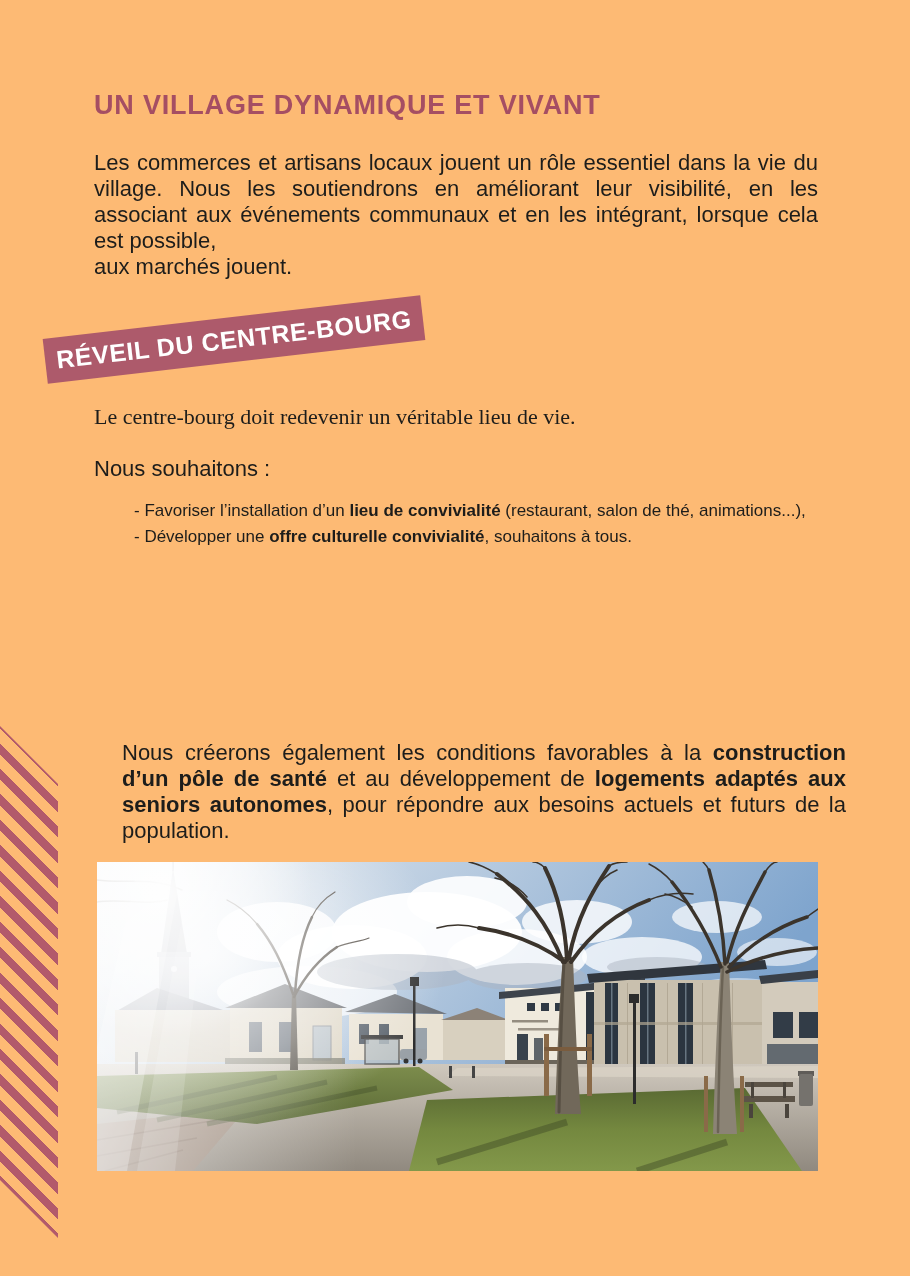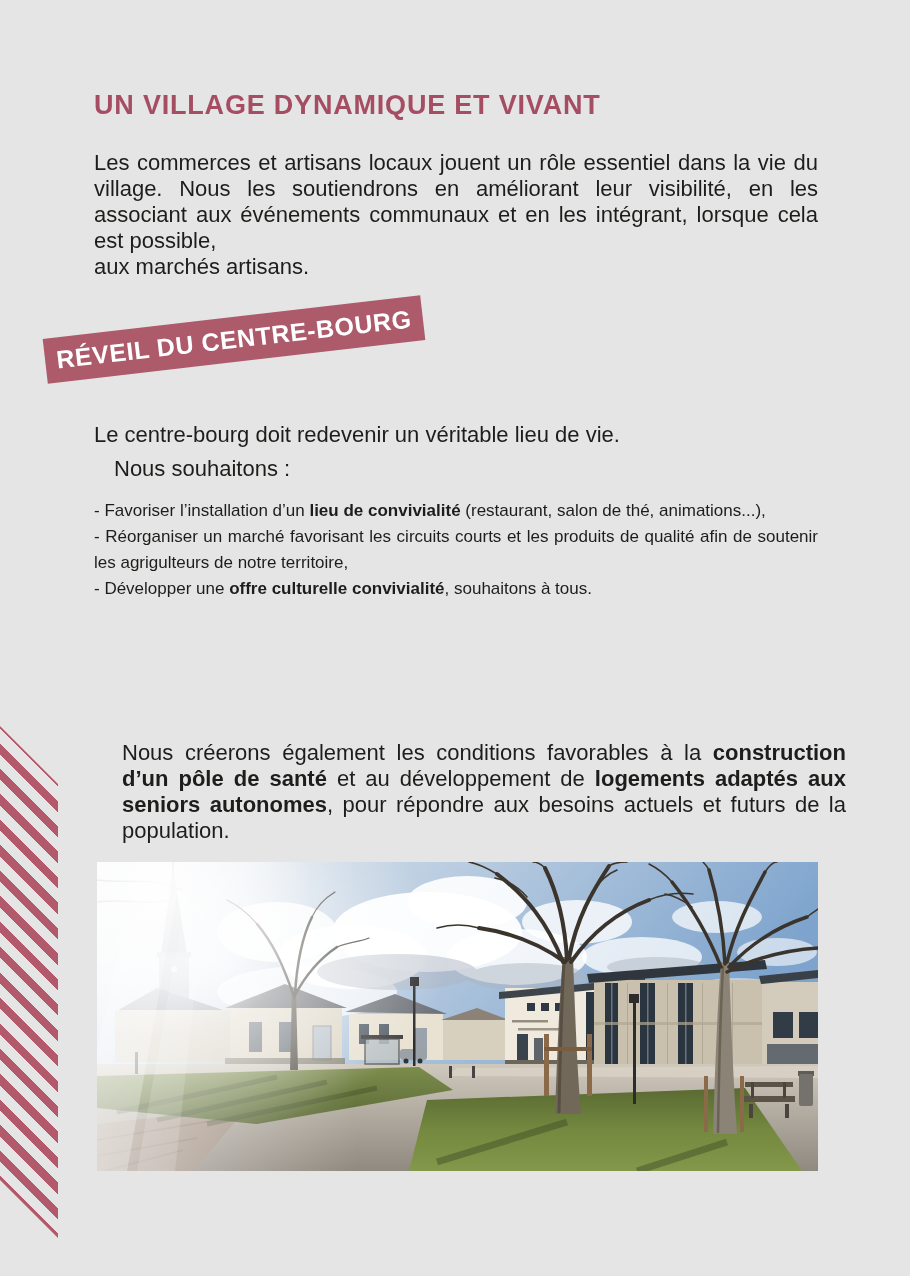--- a/index.html
+++ b/index.html
@@ -4,36 +4,36 @@
 <style>
   :root{
     --c-title:#a54e63;
     --c-ribbon:#ad5a6b;
     --c-ribbon-text:#ffffff;
     --c-stripes:#b25a6b;
     --c-body:#1d1d1b;
   }
   html,body{margin:0;padding:0;background:#ffffff;}
   .page{
-    position:relative;width:910px;height:1276px;background:#e5e5e5;overflow:hidden;
+    position:relative;width:910px;height:1276px;background:#fdba74;overflow:hidden;
     font-family:"Liberation Sans","DejaVu Sans",sans-serif;color:var(--c-body);
   }
   .title{
     position:absolute;left:94px;top:90px;margin:0;
     font-size:27px;font-weight:bold;letter-spacing:0.8px;color:var(--c-title);
   }
   .para{
     position:absolute;left:94px;width:724px;margin:0;
     font-size:22px;line-height:26px;text-align:justify;color:var(--c-body);
   }
   .p-intro{top:150px;}
-  .p-lead{top:422px;}
-  .p-wish{top:456px;margin-left:20px;}
+  .p-lead{top:404px;font-family:Liberation Serif, serif;}
+  .p-wish{top:456px;}
   .bullets{position:absolute;left:94px;top:498px;width:724px;font-size:17px;line-height:26px;}
-  .bullets > div{text-align:justify;}
+  .bullets > div{text-align:justify;margin-left:40px;}
   .p-closing{top:740px;margin-left:28px;}
   strong{font-weight:bold;}
   .ribbon{
     position:absolute;left:44px;top:317px;width:380px;height:45px;
     background:var(--c-ribbon);color:var(--c-ribbon-text);
     transform:rotate(-6.6deg);transform-origin:center;
     display:flex;align-items:center;justify-content:center;
     font-size:25px;font-weight:bold;letter-spacing:0.6px;white-space:nowrap;
   }
   .stripes{
@@ -48,33 +48,32 @@
 </style>
 </head>
 <body>
 
 <div class="page">
 
   <div class="stripes"></div>
 
   <h1 class="title">UN VILLAGE DYNAMIQUE ET VIVANT</h1>
 
-  <p class="para p-intro"><span>Les commerces et artisans locaux jouent un rôle essentiel dans la vie du village. Nous les soutiendrons en améliorant leur visibilité, en les associant aux événements communaux et en les intégrant, lorsque cela est possible,</span><br><span>aux marchés artisans.</span></p>
+  <p class="para p-intro"><span>Les commerces et artisans locaux jouent un rôle essentiel dans la vie du village. Nous les soutiendrons en améliorant leur visibilité, en les associant aux événements communaux et en les intégrant, lorsque cela est possible,</span><br><span>aux marchés jouent.</span></p>
 
   <div class="ribbon">
     <span>RÉVEIL DU CENTRE-BOURG</span>
   </div>
 
   <p class="para p-lead">Le centre-bourg doit redevenir un véritable lieu de vie.</p>
 
   <p class="para p-wish">Nous souhaitons :</p>
 
   <div class="bullets">
       <div><span>- Favoriser l’installation d’un </span><strong>lieu de convivialité</strong><span> (restaurant, salon de thé, animations...),</span></div>
-      <div><span>- Réorganiser un marché favorisant les circuits courts et les produits de qualité afin de soutenir les agrigulteurs de notre territoire,</span></div>
       <div><span>- Développer une </span><strong>offre culturelle convivialité</strong><span>, souhaitons à tous.</span></div>
     </div>
 
   <p class="para p-closing"><span>Nous créerons également les conditions favorables à la </span><strong>construction d’un pôle de santé</strong><span> et au développement de </span><strong>logements adaptés aux seniors autonomes</strong><span>, pour répondre aux besoins actuels et futurs de la population.</span></p>
 
   <figure class="photo" role="img" aria-label="Place du village : église, bâtiments communaux, arbres nus et pelouses sous le soleil">
     <svg viewBox="0 0 721 309" xmlns="http://www.w3.org/2000/svg">
       <defs>
         <linearGradient id="sky" x1="0" y1="0" x2="1" y2="0.25">
           <stop offset="0" stop-color="#eef0f1"></stop>

